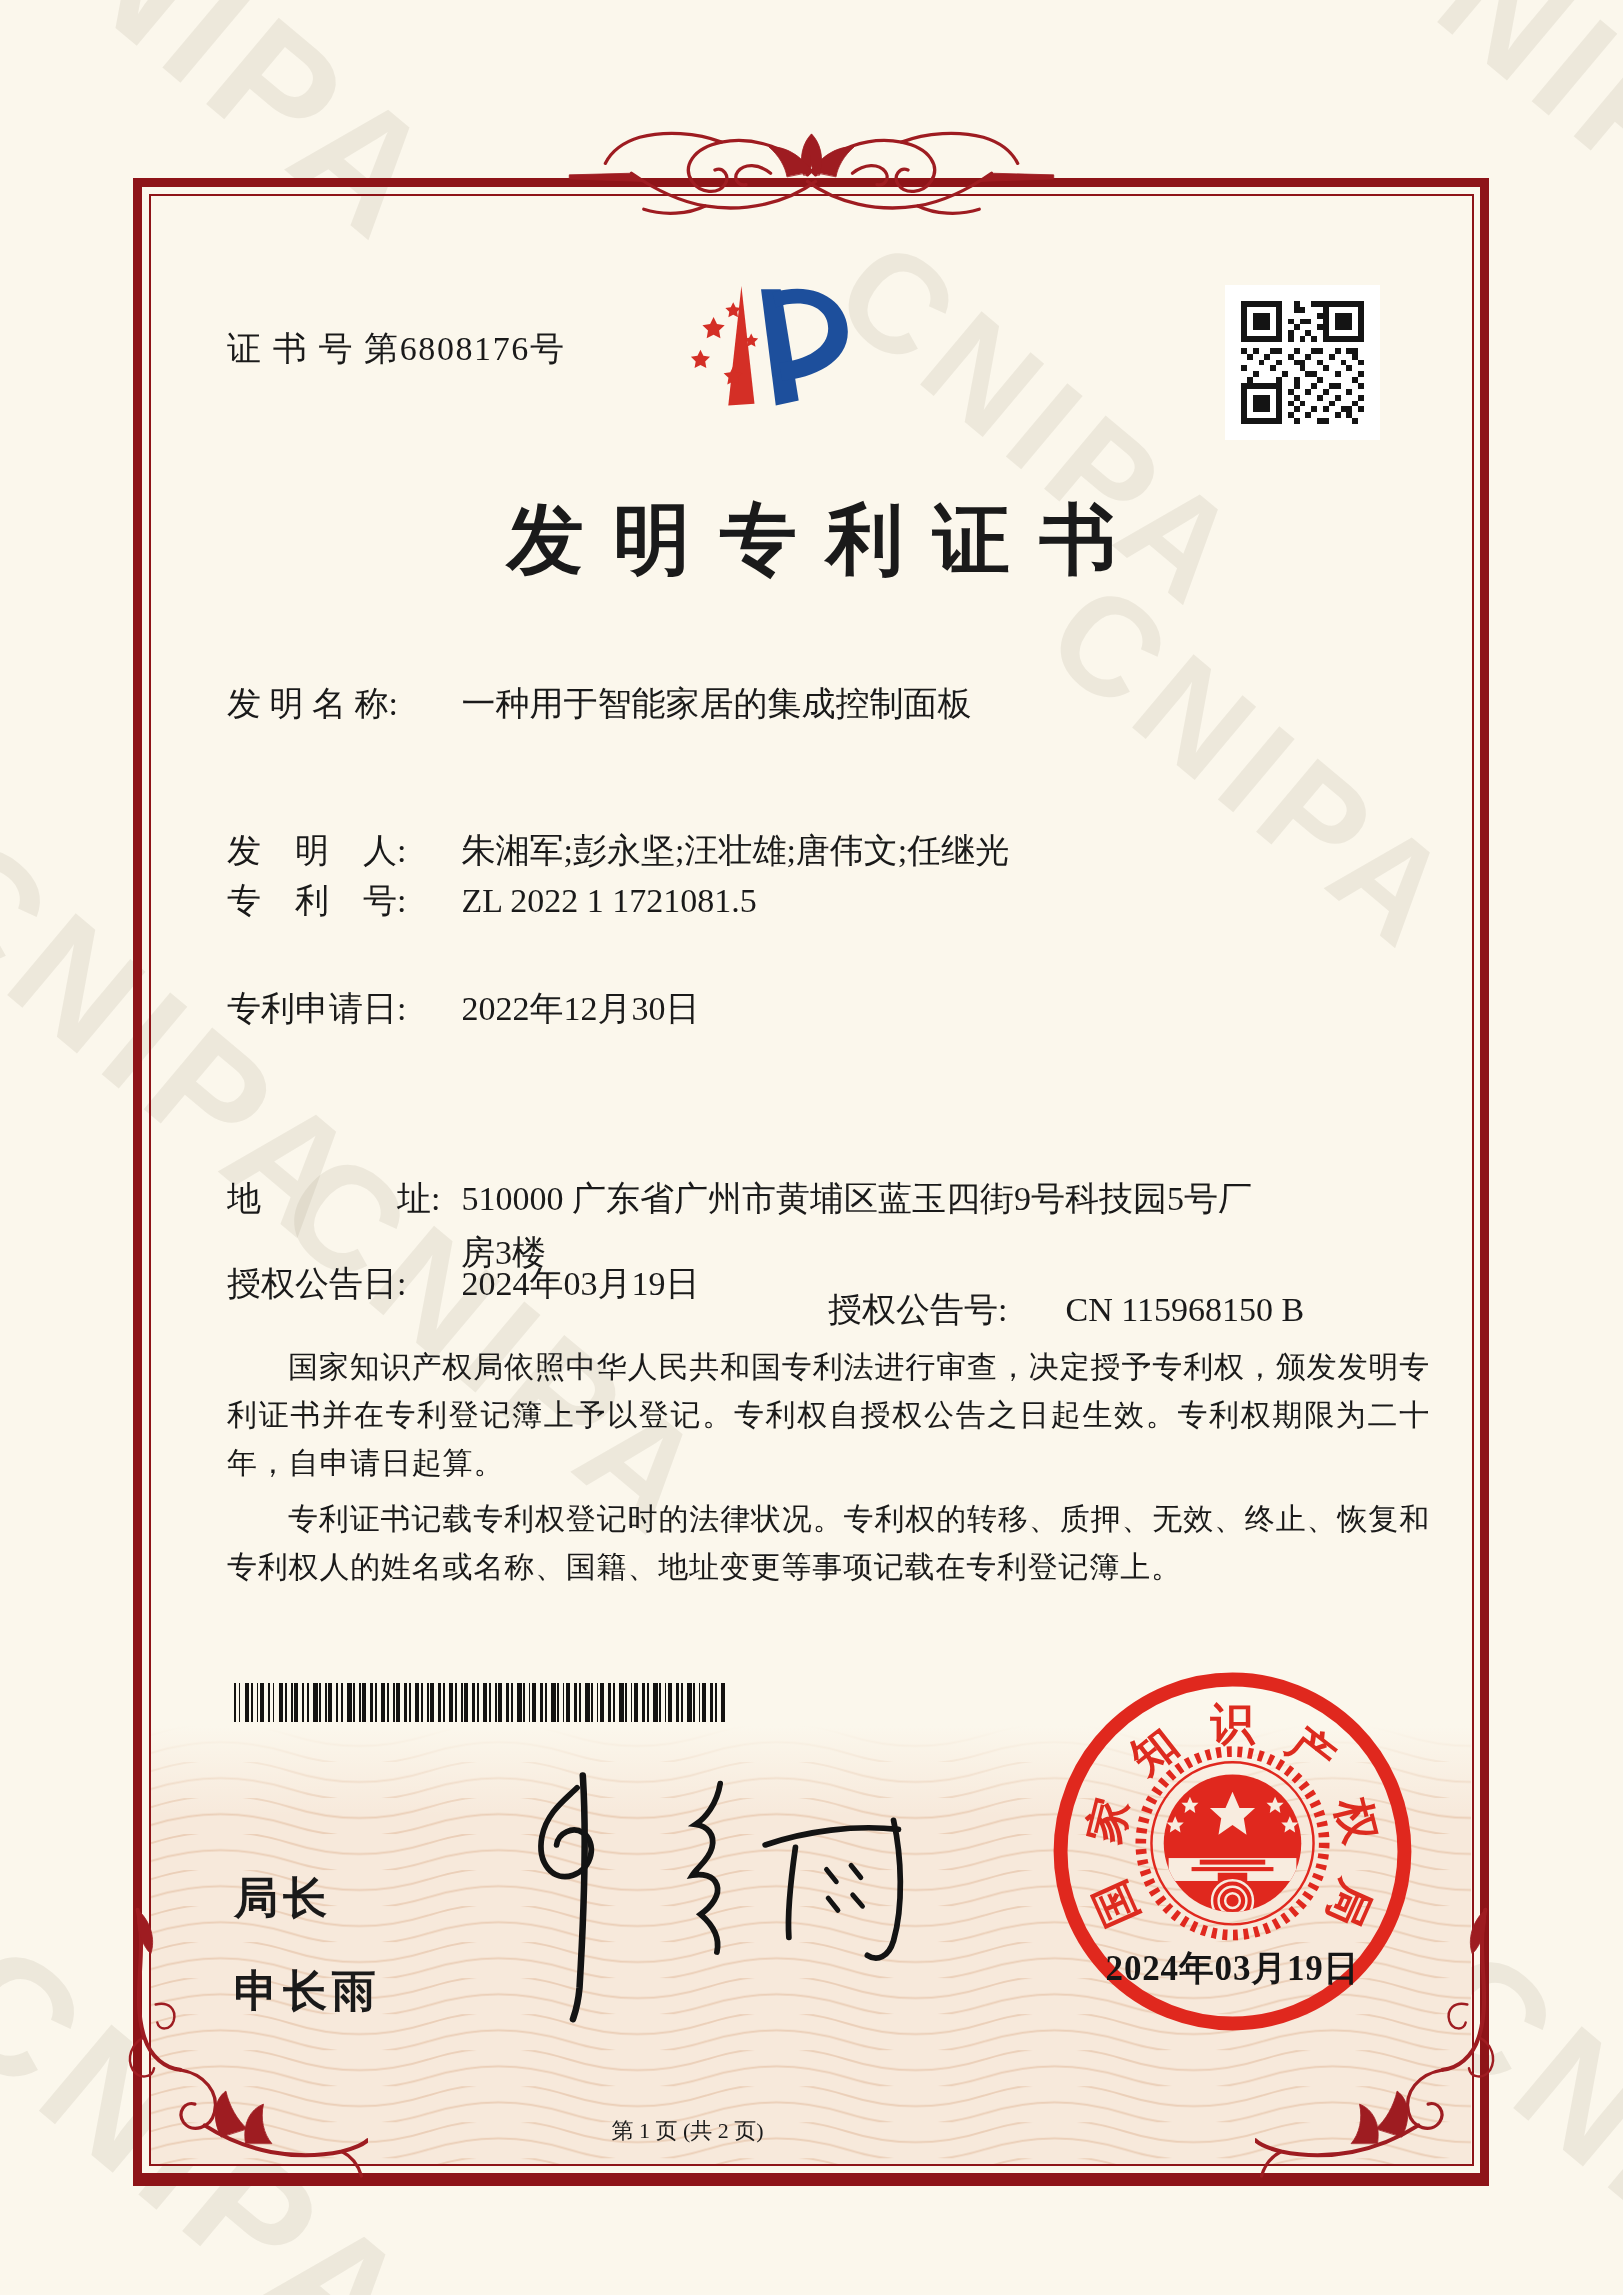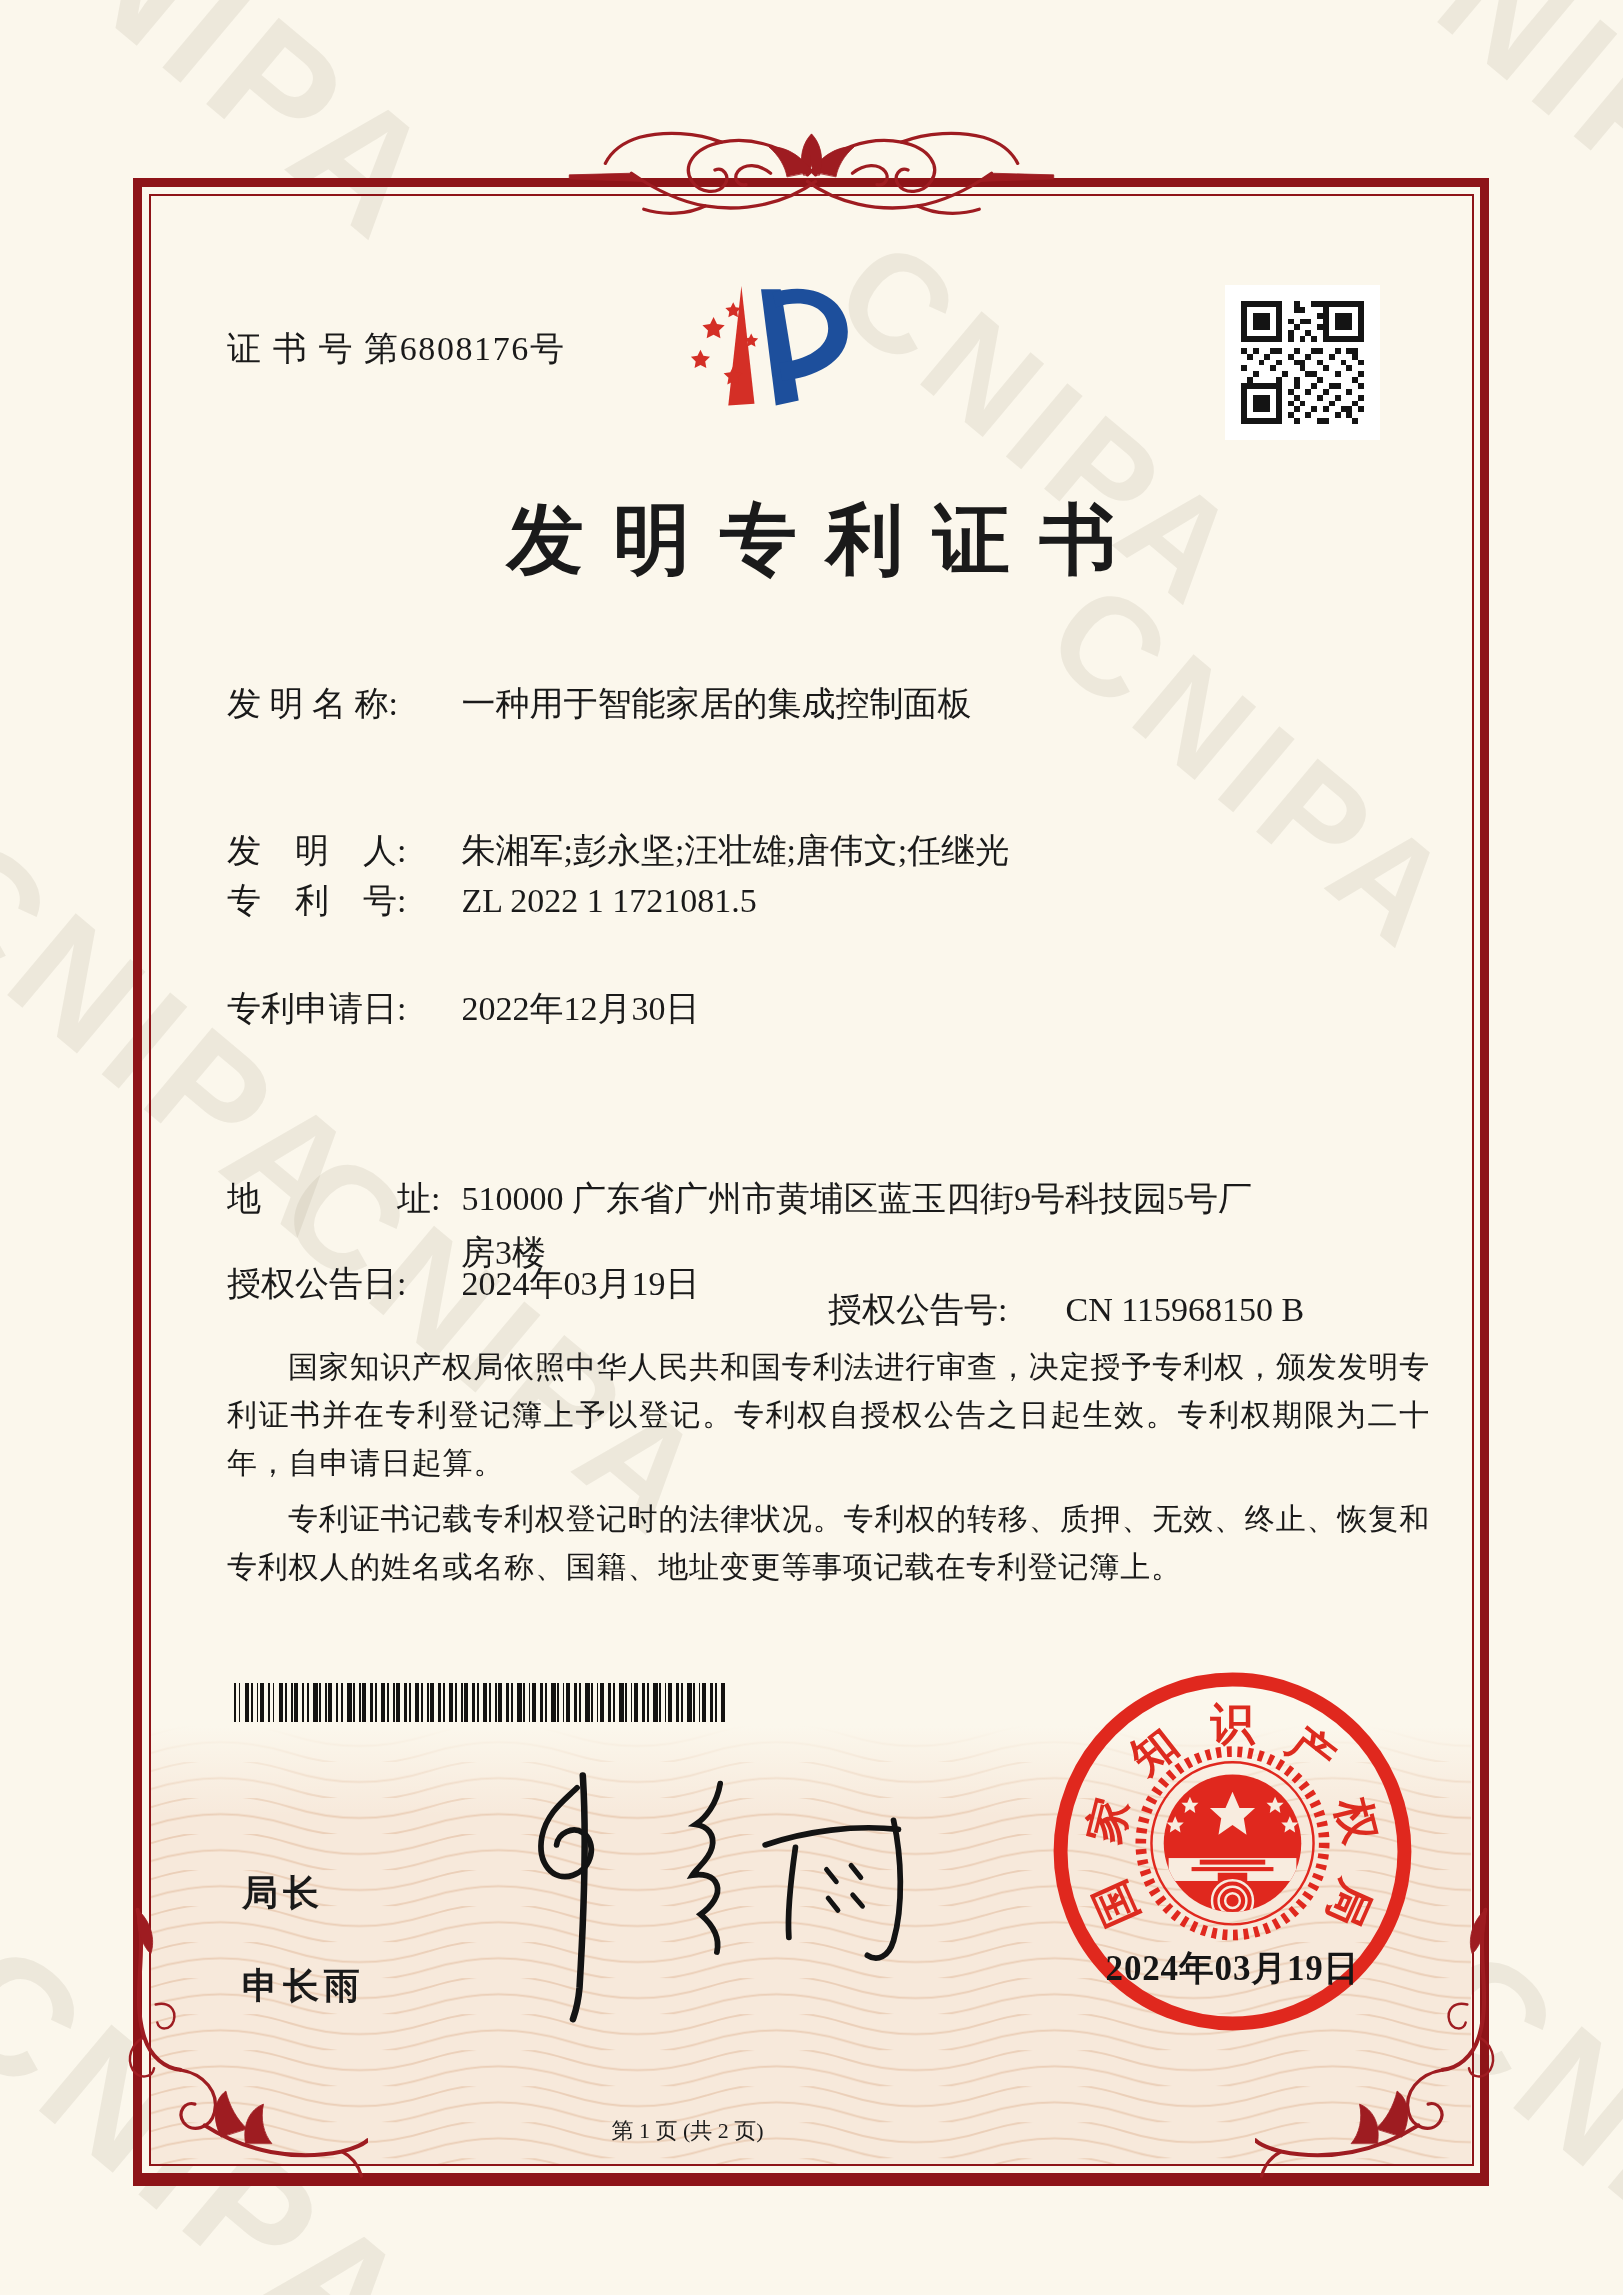--- a/index.html
+++ b/index.html
@@ -32,22 +32,22 @@
   .legal{left:227px;width:1203px;font-size:30px;line-height:48px;text-align:justify;
       text-indent:61px;letter-spacing:0.8px;}
   #barcode{left:234px;top:1683px;width:491px;height:39px;
       background:repeating-linear-gradient(90deg,
         #141210 0 2.5px,transparent 2.5px 4.9px,
         #141210 4.9px 6.5px,transparent 6.5px 10.6px,
         #141210 10.6px 15.5px,transparent 15.5px 17px,
         #141210 17px 19px,transparent 19px 23px,
         #141210 23px 24.5px,transparent 24.5px 26px,
         #141210 26px 30px,transparent 30px 34px);}
-  .official{left:242px;font-family:"Liberation Sans","DejaVu Sans",sans-serif;
-      font-weight:700;font-size:36px;letter-spacing:4.9px;}
+  .official{left:234px;font-family:"Liberation Sans","DejaVu Sans",sans-serif;
+      font-weight:700;font-size:44px;letter-spacing:4.9px;}
   #seal{left:1036px;top:1655px;width:393px;height:393px;z-index:6;}
   #seal-date{left:1077px;top:1945px;width:311px;text-align:center;font-size:35px;
       font-weight:600;color:#161616;z-index:7;letter-spacing:0.8px;}
   #page-no{left:0;top:2116px;width:1375px;text-align:center;font-size:22px;z-index:5;}
   #cont-box{left:617px;top:2206px;width:335px;height:82px;background:#ffffff;z-index:5;
       display:flex;align-items:center;justify-content:center;}
   #cont-box span{font-size:29px;letter-spacing:2.5px;}
   svg text.sealch{font-family:"Liberation Serif","DejaVu Serif",serif;font-weight:700;}
 </style>
 </head>

